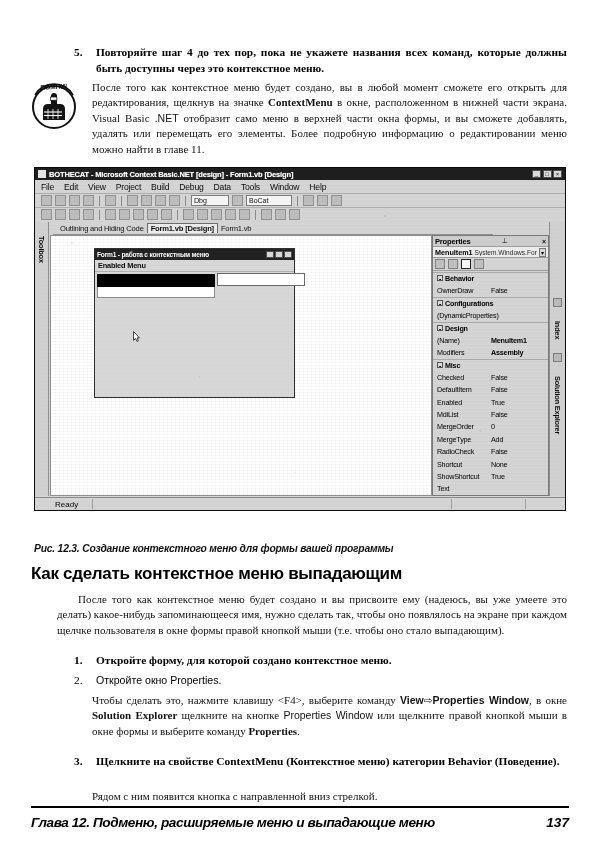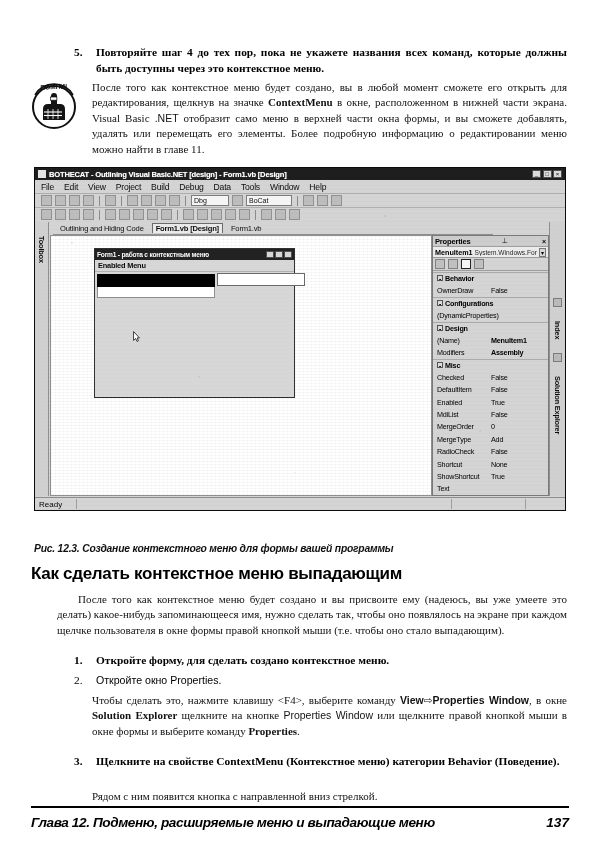--- a/index.html
+++ b/index.html
@@ -142,21 +142,21 @@
   .tb1 { top:25px; }
   .tb2 { top:39px; }
   .tb-ic { width:11px;height:11px;background:#b5b5b0;border:1px solid #8f8f8a; }
   .tb-sep { width:1px;height:10px;background:#8a8a85;margin:0 2px; }
   .tb-combo{ height:11px; border:1px solid #7d7d78; background:#e6e6e2;
              font-size:7px; padding:0 2px; color:#222; display:flex;align-items:center;}
 
   
   .doc-tabs {
     position:absolute; left:18px; top:54px; right:72px; height:13px;
-    background:#c9c9c4; display:flex; align-items:center; gap:5px; padding-left:4px;
+    background:#c9c9c4; display:flex; align-items:center; padding-left:4px;
     border-bottom:1px solid #8d8d88;
   }
   .doc-tab { font-size:7.6px; color:#1e1e1e; white-space:nowrap; padding:0 3px; letter-spacing:-0.2px;}
   .doc-tab.active { font-weight:bold; background:#dcdcd8; border:1px solid #6e6e69; border-bottom:none;}
 
   
   .v-strip {
     position:absolute; top:54px; bottom:14px; width:14px;
     background:#c6c6c1; border-right:1px solid #8d8d88;
     display:flex; align-items:flex-start; justify-content:center; padding-top:14px;
@@ -260,21 +260,21 @@
   .pr.cat .k { font-weight:bold; }
   .pr.catline { border-top:1px solid #a5a5a0; }
   .pr.bold .v { font-weight:bold; }
   .pr .exp { font-size:6.6px; margin-right:2px; border:1px solid #5a5a55; width:6px;height:6px;
              line-height:5px; text-align:center; display:inline-block; background:#cfcfca; }
 
   
   .st-bar {
     position:absolute; left:0; right:0; bottom:0; height:13px;
     background:#c9c9c4; border-top:1px solid #8d8d88;
-    display:flex; align-items:center; padding-left:4px; gap:8px;
+    display:flex; align-items:center; padding-left:20px; gap:8px;
   }
   .st-txt { font-size:8px; color:#151515; }
   .st-cell { height:10px; border-left:1px solid #9a9a95; flex:0 0 auto; margin-left:6px; }
 
   
   .speckle {
     position:absolute; inset:0; pointer-events:none; opacity:.30;
     background-image:
       radial-gradient(circle at 7% 22%, rgba(0,0,0,.22) 0 1px, transparent 1px),
       radial-gradient(circle at 31% 61%, rgba(0,0,0,.18) 0 1px, transparent 1px),
@@ -309,21 +309,21 @@
   </div>
 
   <div class="para" style="left:92px; top:80px; width:475px;">
     <span>После того как контекстное меню будет создано, вы в любой момент сможете его открыть для редактирования, щелкнув на значке </span><b>ContextMenu</b><span> в окне, расположенном в нижней части экрана. Visual Basic </span><span class="ss">.NET</span><span> отобразит само меню в верхней части окна формы, и вы сможете добавлять, удалять или перемещать его элементы. Более подробную информацию о редактировании меню можно найти в главе </span><span>11.</span>
   </div>
 
   <div class="shot">
 
     <div class="ti-bar">
       <span class="ti-ico"></span>
-      <span class="ti-txt">BOTHECAT - Outlining Visual Basic.NET [design] - Form1.vb [Design]</span>
+      <span class="ti-txt">BOTHECAT - Microsoft Context Basic.NET [design] - Form1.vb [Design]</span>
       <span class="ti-btns">
         <span class="ti-btn">_</span>
         <span class="ti-btn">□</span>
         <span class="ti-btn">×</span>
       </span>
     </div>
 
     <div class="mn-bar">
       <span class="mn-it">File</span>
       <span class="mn-it">Edit</span>
@@ -538,21 +538,21 @@
     <span>Рис. 12.3.</span>
     <span>Создание контекстного меню для формы вашей программы</span>
   </div>
 
   <div class="sec-head" style="left:31px; top:564px;">Как сделать контекстное меню выпадающим</div>
 
   <div class="para" style="left:57px; top:592px; width:510px; text-indent:21px;">После того как контекстное меню будет создано и вы присвоите ему (надеюсь, вы уже умеете это делать) какое-нибудь запоминающееся имя, нужно сделать так, чтобы оно появлялось на экране при каждом щелчке пользователя в окне формы правой кнопкой мыши (т.е. чтобы оно стало выпадающим).</div>
 
   <div class="step" style="left:74px; top:652px; width:493px;">
     <span class="num">1.</span>
-    <span class="body">Откройте форму, для сделать создано контекстное меню.</span>
+    <span class="body">Откройте форму, для которой создано контекстное меню.</span>
   </div>
 
   <div class="step light" style="left:74px; top:672px; width:493px;">
     <span class="num">2.</span>
     <span class="body">Откройте окно Properties.</span>
   </div>
 
   <div class="para" style="left:92px; top:693px; width:475px;">
     <span>Чтобы сделать это, нажмите клавишу &lt;F4&gt;, выберите команду </span><span class="ssb">View</span><span class="ss">⇨</span><span class="ssb">Properties Window</span><span>, в окне </span><b>Solution Explorer</b><span> щелкните на кнопке </span><span class="ss">Properties Window</span><span> или щелкните правой кнопкой мыши в окне формы и выберите команду </span><b>Properties</b><span>.</span>
   </div>

